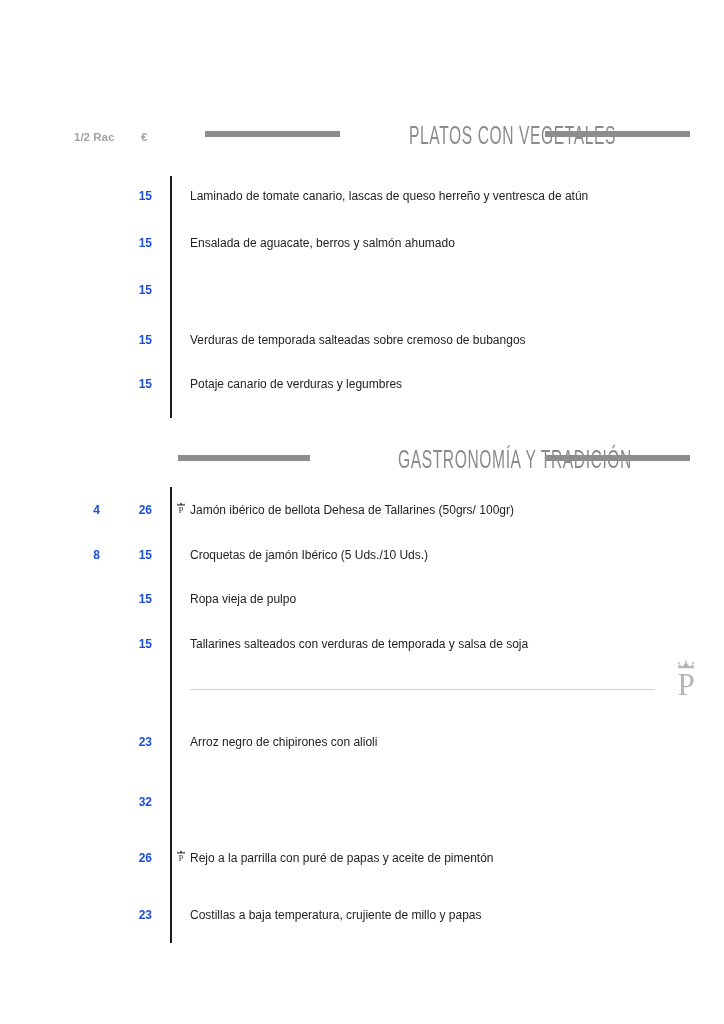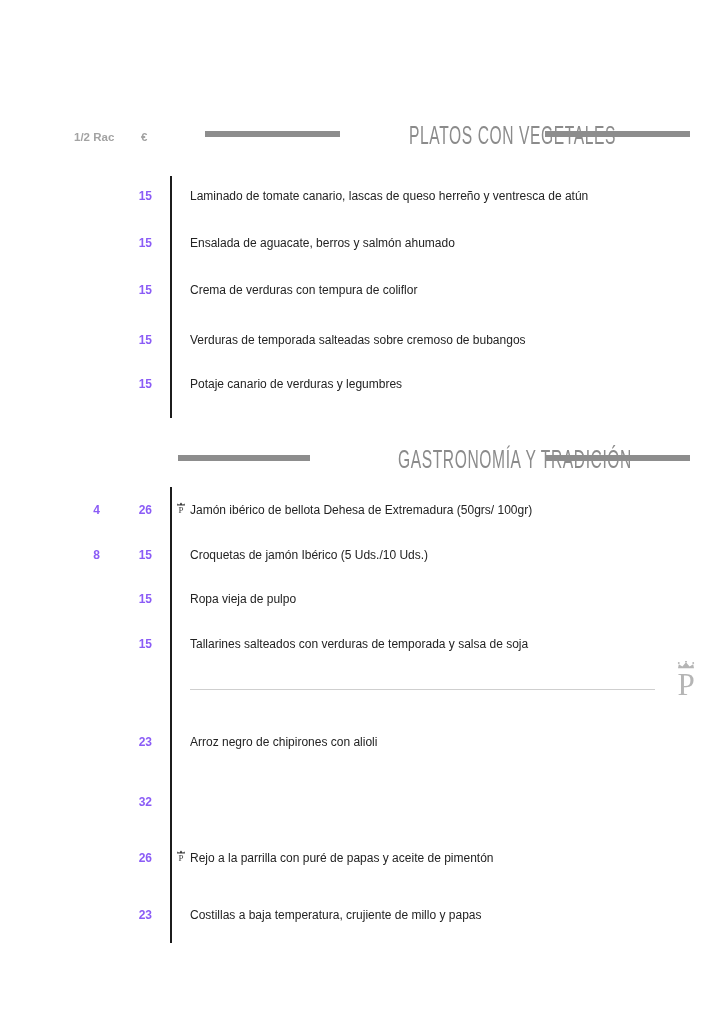--- a/index.html
+++ b/index.html
@@ -31,21 +31,21 @@
   .s1-title{ left:340px; top:120px; width:218px; }
   .s2-title{ left:320px; top:444px; width:230px; }
 
   .vrule{ position:absolute; left:170px; width:1.5px; background:#1c1c1c; }
   .vrule-1{ top:176px; height:242px; }
   .vrule-2{ top:487px; height:456px; }
 
   .row{ position:absolute; left:0; width:724px; height:18px; }
   .row .half, .row .price{
     position:absolute; width:32px; text-align:right;
-    font-weight:700; font-size:12px; color:#8b5cf6;
+    font-weight:700; font-size:12px; color:#1d4ed8;
   }
   .row .half { left:68px; }
   .row .price{ left:120px; }
   .row .text{
     position:absolute; left:190px; font-size:12px; color:#232323; white-space:nowrap;text-align:right;
   }
   .badge{
     position:absolute; left:175px; top:-1px; width:12px;
     display:flex; flex-direction:column; align-items:center; line-height:1;
   }
@@ -87,21 +87,20 @@
     <span class="text">Laminado de tomate canario, lascas de queso herreño y ventresca de atún</span>
   </div>
   <div class="row" style="top:236px">
     <span class="half"></span>
     <span class="price">15</span>
     <span class="text">Ensalada de aguacate, berros y salmón ahumado</span>
   </div>
   <div class="row" style="top:283px">
     <span class="half"></span>
     <span class="price">15</span>
-    <span class="text">Crema de verduras con tempura de coliflor</span>
   </div>
   <div class="row" style="top:333px">
     <span class="half"></span>
     <span class="price">15</span>
     <span class="text">Verduras de temporada salteadas sobre cremoso de bubangos</span>
   </div>
   <div class="row" style="top:377px">
     <span class="half"></span>
     <span class="price">15</span>
     <span class="text">Potaje canario de verduras y legumbres</span>
@@ -115,21 +114,21 @@
 
   <div class="row" style="top:503px">
     <span class="half">4</span>
     <span class="price">26</span>
     <span class="badge">
       <svg width="10" height="4" viewBox="0 0 24 10">
           <path d="M2 9 L22 9 L21 4 L16.5 7 L12 1.5 L7.5 7 L3 4 Z" fill="#3a3a3a"></path>
         </svg>
       <span class="badge-letter">P</span>
     </span>
-    <span class="text">Jamón ibérico de bellota Dehesa de Extremadura (50grs/ 100gr)</span>
+    <span class="text">Jamón ibérico de bellota Dehesa de Tallarines (50grs/ 100gr)</span>
   </div>
   <div class="row" style="top:548px">
     <span class="half">8</span>
     <span class="price">15</span>
     <span class="text">Croquetas de jamón Ibérico (5 Uds./10 Uds.)</span>
   </div>
   <div class="row" style="top:592px">
     <span class="half"></span>
     <span class="price">15</span>
     <span class="text">Ropa vieja de pulpo</span>

